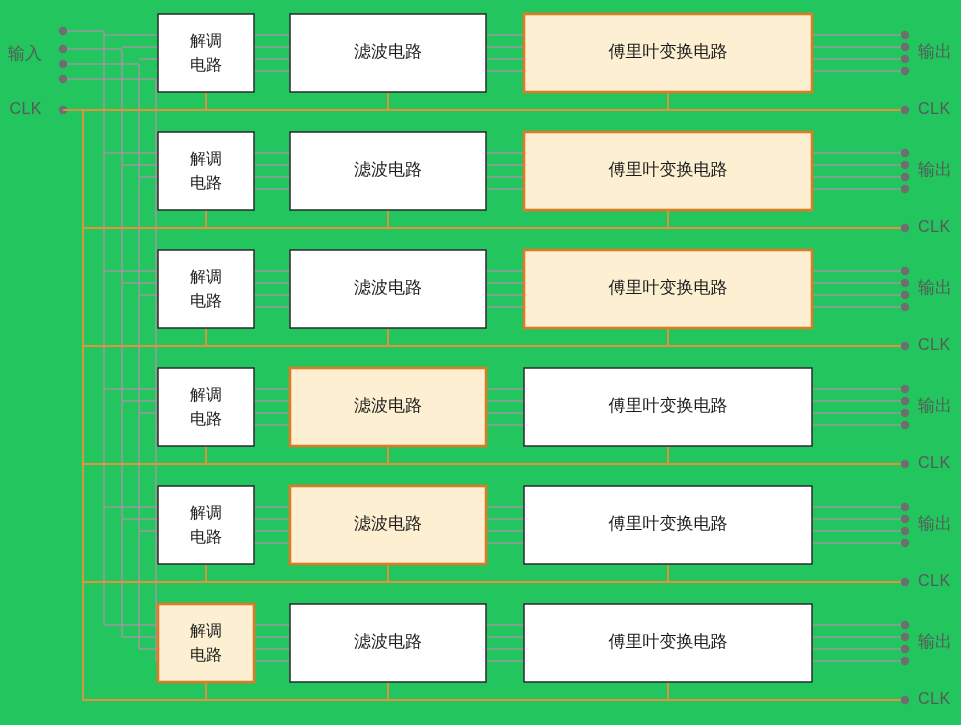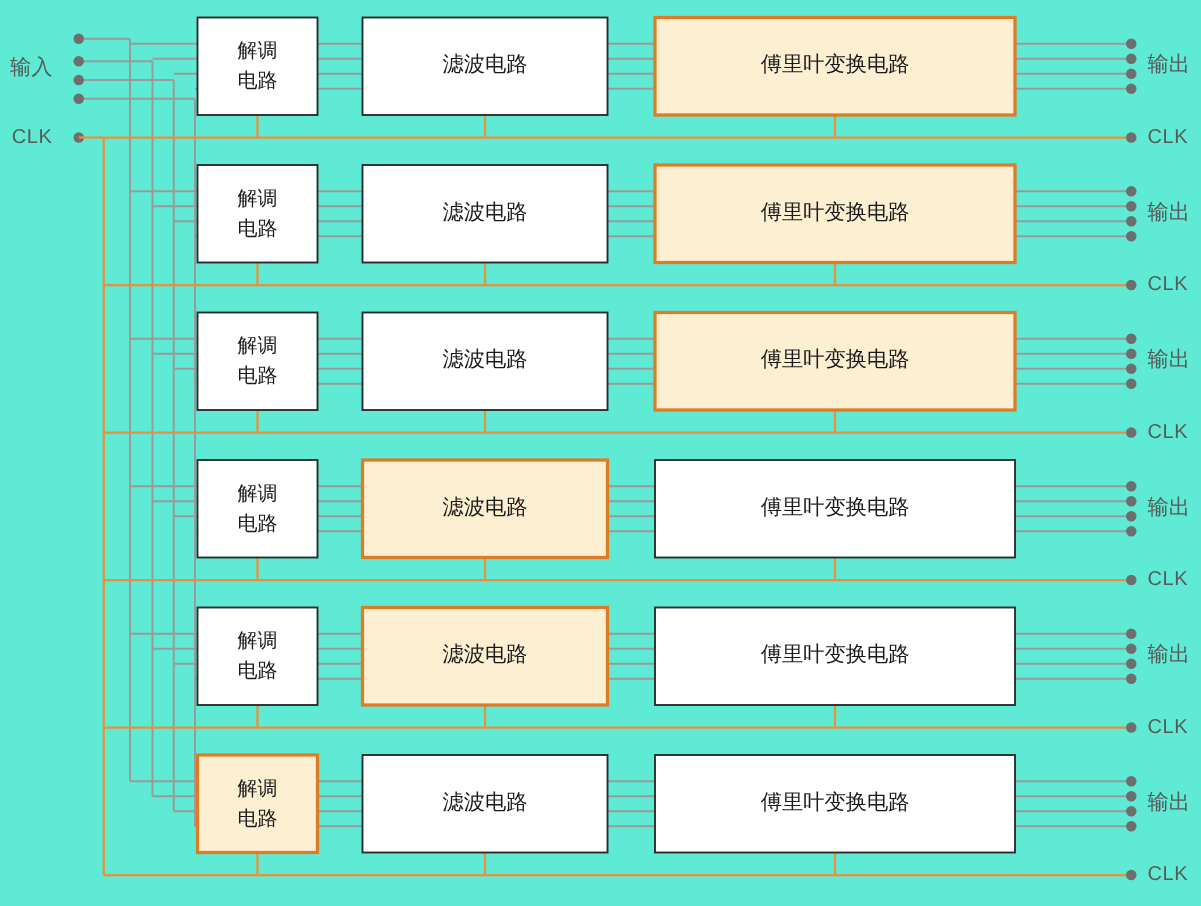--- a/index.html
+++ b/index.html
@@ -7,21 +7,21 @@
     padding: 0;
     background: #ffffff;
   }
   body {
     font-family: "Liberation Serif", "DejaVu Serif", serif;
   }
   #diagram-root {
     position: relative;
     width: 961px;
     height: 725px;
-    background: #5eead4;
+    background: #22c55e;
     overflow: hidden;
   }
   svg.diagram-canvas {
     display: block;
     width: 961px;
     height: 725px;
   }
   .wire-gray {
     stroke: #9a9a9a;
     stroke-width: 1.6;

